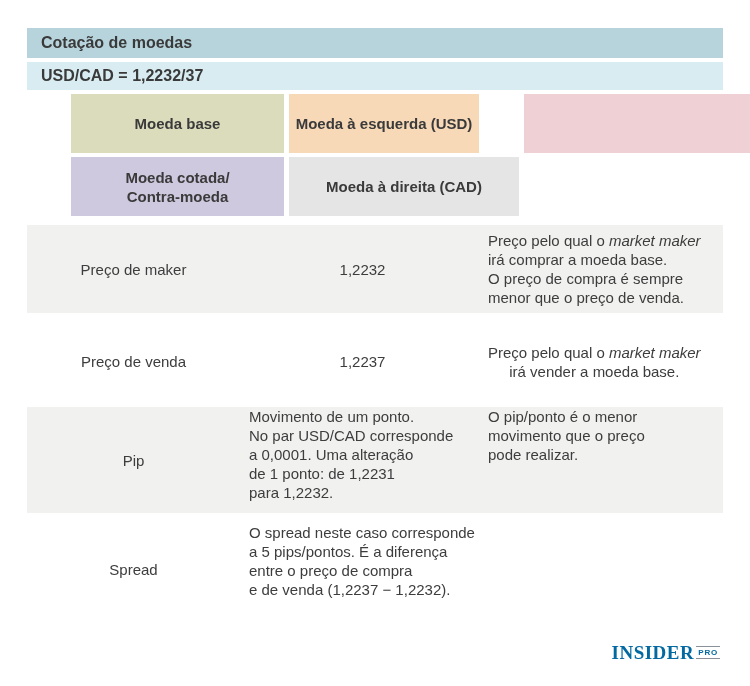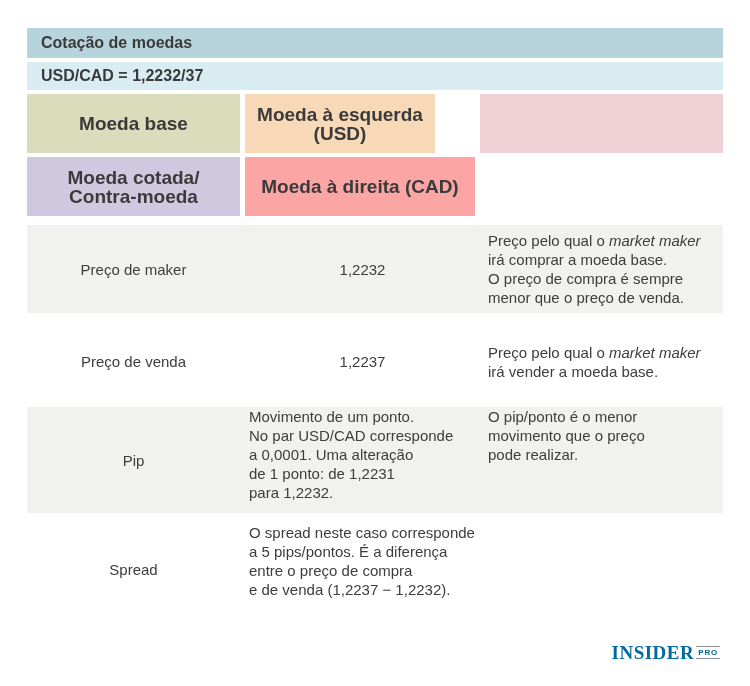--- a/index.html
+++ b/index.html
@@ -28,39 +28,40 @@
   .bar-quote { top: 62px; height: 28px; background: #d8ecf1; }
 
   .box {
     position: absolute;
     height: 59px;
     display: flex;
     align-items: center;
     justify-content: center;
     text-align: center;
     font-weight: bold;
-    font-size: 19px;
+    font-size: 15px;
     line-height: 19px;
     color: #3a3a3a;
+    margin-left: 44px;
   }
   .box-base    { left: 27px;  top: 94px;  width: 213px; background: #dbdcbc; }
   .box-left    { left: 245px; top: 94px;  width: 190px; background: #f7d9b8; }
   .box-pink    { left: 480px; top: 94px;  width: 243px; background: #eed0d5; }
   .box-quoted  { left: 27px;  top: 157px; width: 213px; background: #cfc9df; }
-  .box-right   { left: 245px; top: 157px; width: 230px; background: #fca5a5; }
+  .box-right   { left: 245px; top: 157px; width: 230px; background: #e5e5e5; }
 
   .row {
     position: absolute;
     left: 27px;
     width: 696px;
     font-size: 15px;
     line-height: 19px;
   }
   .row-compra { top: 225px; height: 88px;  background: #f1f1ef; }
-  .row-venda  { top: 313px; height: 97px;  background: #ffffff; }
+  .row-venda  { top: 313px; height: 97px;  background: #ffffff; text-align: center; }
   .row-pip    { top: 407px; height: 106px; background: #f1f1ef; }
   .row-spread { top: 513px; height: 112px; background: #ffffff; }
 
   .cell { position: absolute; box-sizing: border-box; top: 0; }
   .c1 { left: 0;     width: 213px; height: 100%; display: flex; align-items: center; justify-content: center; }
   .c2 { left: 218px; width: 235px; }
   .c3 { left: 453px; width: 243px; }
   .vcenter  { height: 100%; display: flex; align-items: center; }
   .hcenter  { justify-content: center; }
   .pad-desc { padding-left: 8px; }

